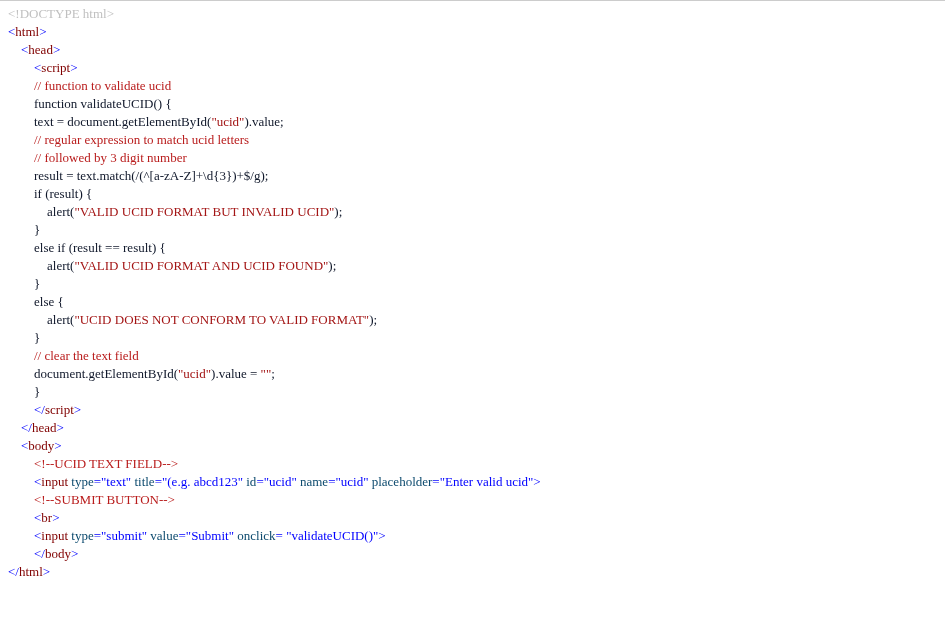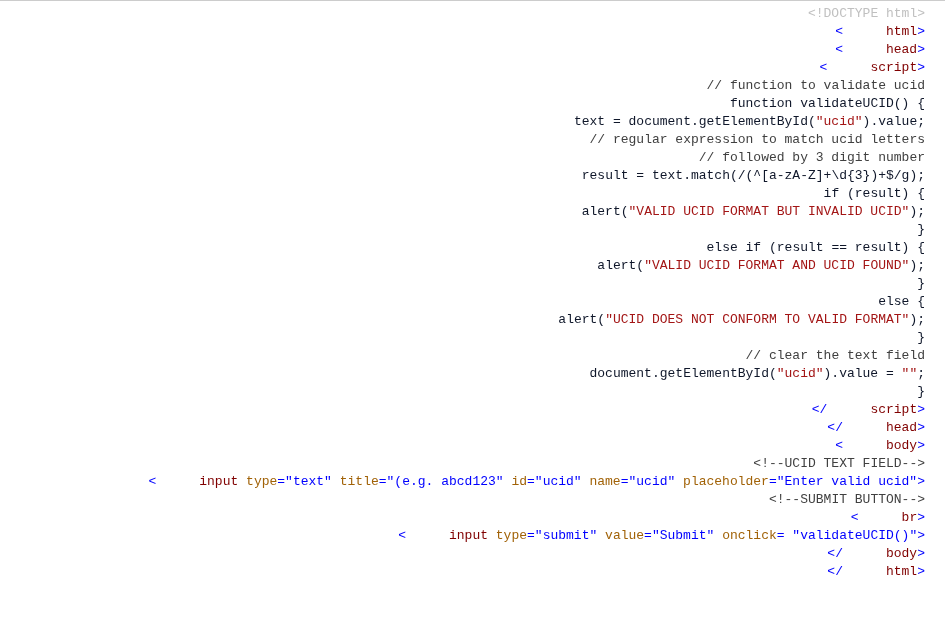--- a/index.html
+++ b/index.html
@@ -15,36 +15,35 @@
       height: 625px;
       overflow: hidden;
     }
     .editor-container {
       width: 100%;
       height: 100%;
       border-top: 1px solid #ccc;
       background: #ffffff;
     }
     .code-area {
-      padding: 4px 20px 4px 8px;
+      padding: 4px 4px 4px 8px;
       line-height: 18px;
       white-space: pre;
-      font-family: Liberation Mono, monospace;
-      text-align: right;
+      font-family: Liberation Serif, serif;
     }
     .line {
       display: block;
       min-height: 18px;
     }
     .tag-bracket { color: #0000FF; }
-    .tag-name { color: #800000; margin-left: 43px; }
-    .attr-name { color: #a16207; }
+    .tag-name { color: #800000; }
+    .attr-name { color: #0c4a6e; }
     .attr-value { color: #0000FF; }
     .doctype { color: #C0C0C0; }
-    .comment { color: #404040; }
+    .comment { color: #b91c1c; }
     .js-text { color: #0f172a; }
     .js-string { color: #A31515; }
   </style>
 </head>
 <body>
 
 <div class="editor-container">
   <div class="code-area" id="code-content"><span class="line"><span class="doctype">&lt;!DOCTYPE html&gt;</span></span><span class="line"><span class="tag-bracket">&lt;</span><span class="tag-name">html</span><span class="tag-bracket">&gt;</span></span><span class="line">    <span class="tag-bracket">&lt;</span><span class="tag-name">head</span><span class="tag-bracket">&gt;</span></span><span class="line">        <span class="tag-bracket">&lt;</span><span class="tag-name">script</span><span class="tag-bracket">&gt;</span></span><span class="line">        <span class="comment">// function to validate ucid</span></span><span class="line">        <span class="js-text">function validateUCID() {</span></span><span class="line">        <span class="js-text">text = document.getElementById(</span><span class="js-string">"ucid"</span><span class="js-text">).value;</span></span><span class="line">        <span class="comment">// regular expression to match ucid letters</span></span><span class="line">        <span class="comment">// followed by 3 digit number</span></span><span class="line">        <span class="js-text">result = text.match(/(^[a-zA-Z]+\d{3})+$/g);</span></span><span class="line">        <span class="js-text">if (result) {</span></span><span class="line">            <span class="js-text">alert(</span><span class="js-string">"VALID UCID FORMAT BUT INVALID UCID"</span><span class="js-text">);</span></span><span class="line">        <span class="js-text">}</span></span><span class="line">        <span class="js-text">else if (result == result) {</span></span><span class="line">            <span class="js-text">alert(</span><span class="js-string">"VALID UCID FORMAT AND UCID FOUND"</span><span class="js-text">);</span></span><span class="line">        <span class="js-text">}</span></span><span class="line">        <span class="js-text">else {</span></span><span class="line">            <span class="js-text">alert(</span><span class="js-string">"UCID DOES NOT CONFORM TO VALID FORMAT"</span><span class="js-text">);</span></span><span class="line">        <span class="js-text">}</span></span><span class="line">        <span class="comment">// clear the text field</span></span><span class="line">        <span class="js-text">document.getElementById(</span><span class="js-string">"ucid"</span><span class="js-text">).value = </span><span class="js-string">""</span><span class="js-text">;</span></span><span class="line">        <span class="js-text">}</span></span><span class="line">        <span class="tag-bracket">&lt;/</span><span class="tag-name">script</span><span class="tag-bracket">&gt;</span></span><span class="line">    <span class="tag-bracket">&lt;/</span><span class="tag-name">head</span><span class="tag-bracket">&gt;</span></span><span class="line">    <span class="tag-bracket">&lt;</span><span class="tag-name">body</span><span class="tag-bracket">&gt;</span></span><span class="line">        <span class="comment">&lt;!--UCID TEXT FIELD--&gt;</span></span><span class="line">        <span class="tag-bracket">&lt;</span><span class="tag-name">input</span> <span class="attr-name">type</span><span class="tag-bracket">=</span><span class="attr-value">"text"</span> <span class="attr-name">title</span><span class="tag-bracket">=</span><span class="attr-value">"(e.g. abcd123"</span> <span class="attr-name">id</span><span class="tag-bracket">=</span><span class="attr-value">"ucid"</span> <span class="attr-name">name</span><span class="tag-bracket">=</span><span class="attr-value">"ucid"</span> <span class="attr-name">placeholder</span><span class="tag-bracket">=</span><span class="attr-value">"Enter valid ucid"</span><span class="tag-bracket">&gt;</span></span><span class="line">        <span class="comment">&lt;!--SUBMIT BUTTON--&gt;</span></span><span class="line">        <span class="tag-bracket">&lt;</span><span class="tag-name">br</span><span class="tag-bracket">&gt;</span></span><span class="line">        <span class="tag-bracket">&lt;</span><span class="tag-name">input</span> <span class="attr-name">type</span><span class="tag-bracket">=</span><span class="attr-value">"submit"</span> <span class="attr-name">value</span><span class="tag-bracket">=</span><span class="attr-value">"Submit"</span> <span class="attr-name">onclick</span><span class="tag-bracket">=</span><span class="attr-value"> "validateUCID()"</span><span class="tag-bracket">&gt;</span></span><span class="line">        <span class="tag-bracket">&lt;/</span><span class="tag-name">body</span><span class="tag-bracket">&gt;</span></span><span class="line"><span class="tag-bracket">&lt;/</span><span class="tag-name">html</span><span class="tag-bracket">&gt;</span></span></div>
 </div>
 

